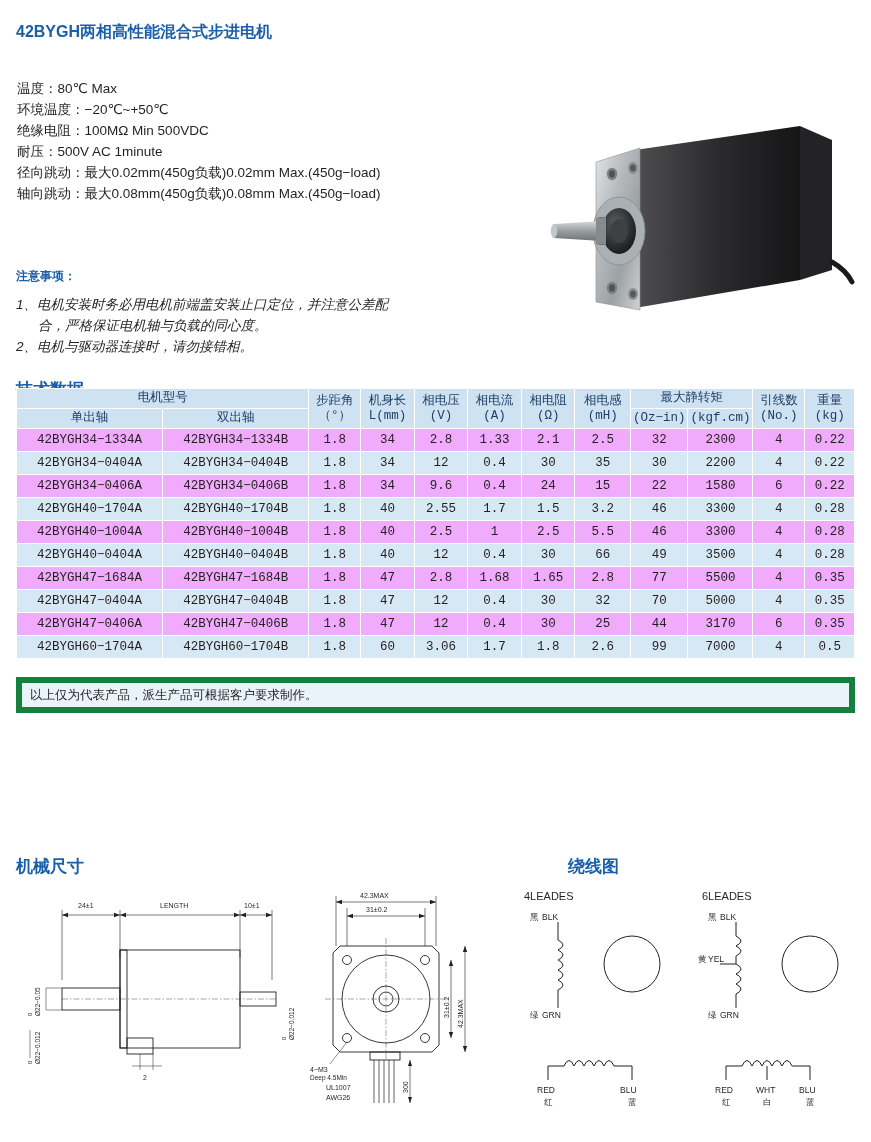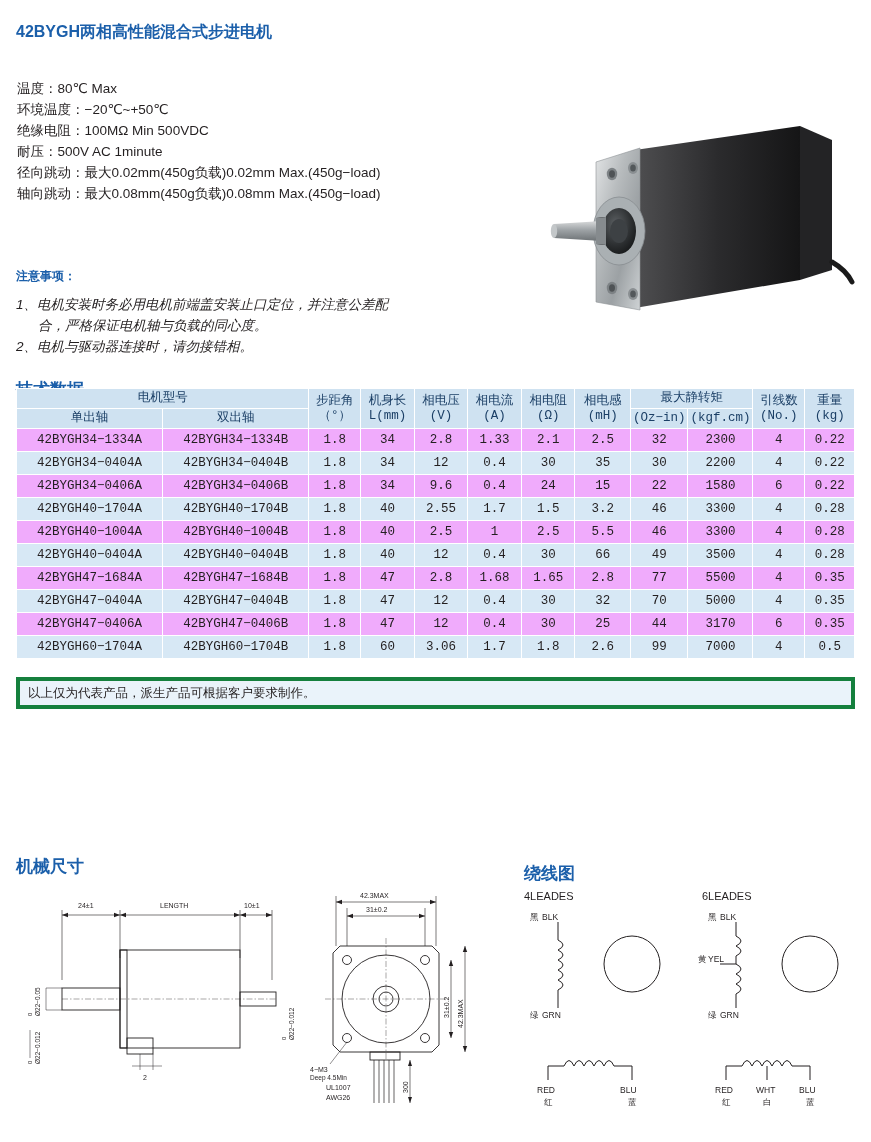--- a/index.html
+++ b/index.html
@@ -104,42 +104,41 @@
     line-height: 16px;
     font-size: 12.5px;
   }
   table.spec-table tr.row-odd td { background: #f0abfc; }
   table.spec-table tr.row-even td { background: #d7e8f5; }
   .tbl-note {
     position: absolute;
     left: 16px; top: 677px;
     width: 839px;
     background: #eaf3fa;
-    border: 4px solid #15803d;
+    border: 6px solid #15803d;
     font-size: 12.5px;
     color: #231f20;
     padding: 4px 8px;
     line-height: 16px;
   }
 
   
   .dim-title {
     position: absolute;
     left: 16px; top: 855px;
     font-size: 17px;
     font-weight: bold;
     color: #1b5faa;
   }
   .wind-title {
     position: absolute;
-    left: 524px; top: 855px;
+    left: 568px; top: 855px;
     font-size: 17px;
     font-weight: bold;
     color: #1b5faa;
-    margin-top: 7px;
   }
 
   
   .dim-drawing {
     position: absolute;
     left: 10px; top: 888px;
     width: 500px; height: 245px;
   }
   .wind-drawing {
     position: absolute;

